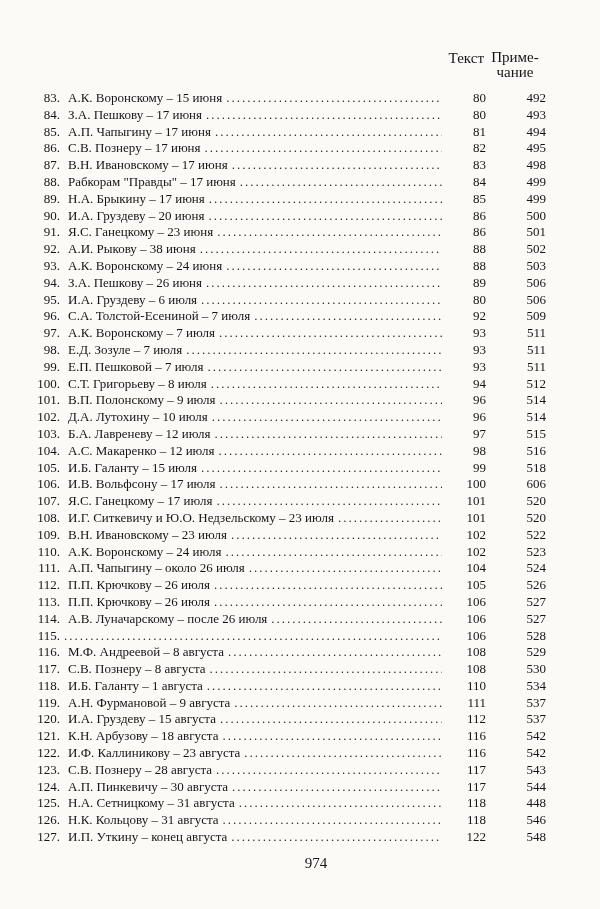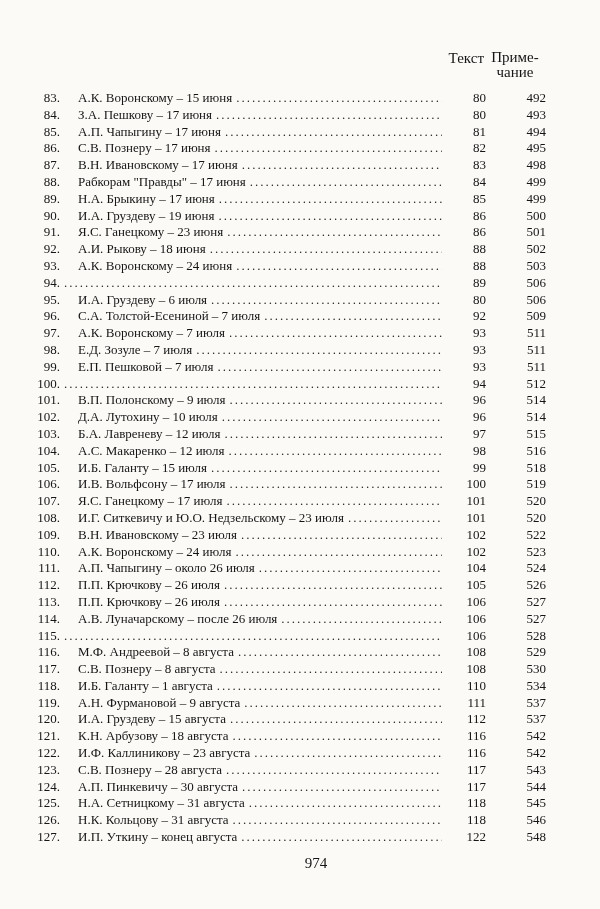--- a/index.html
+++ b/index.html
@@ -43,21 +43,21 @@
     line-height: 16.8px;
     white-space: nowrap;
   }
   .num {
     width: 28px;
     flex: none;
     text-align: right;
   }
   .title {
     flex: none;
-    margin-left: 18px;
+    margin-left: 8px;
   }
   .leader {
     flex: 1;
     overflow: hidden;
     white-space: nowrap;
     margin: 0 4px;
     min-width: 8px;
   }
   .leader::after {
     content: "........................................................................................................................";
@@ -152,52 +152,53 @@
   <div class="row">
     <span class="num">89.</span>
     <span class="title">Н.А. Брыкину – 17 июня</span>
     <span class="leader"></span>
     <span class="text-page">85</span>
     <span class="note-page">499</span>
   </div>
 
   <div class="row">
     <span class="num">90.</span>
-    <span class="title">И.А. Груздеву – 19 июня</span>
+    <span class="title">И.А. Груздеву – 20 июня</span>
     <span class="leader"></span>
     <span class="text-page">86</span>
     <span class="note-page">500</span>
   </div>
 
   <div class="row">
     <span class="num">91.</span>
     <span class="title">Я.С. Ганецкому – 23 июня</span>
     <span class="leader"></span>
     <span class="text-page">86</span>
     <span class="note-page">501</span>
   </div>
 
   <div class="row">
     <span class="num">92.</span>
-    <span class="title">А.И. Рыкову – 18 июня</span>
+    <span class="title">А.И. Рыкову – 38 июня</span>
     <span class="leader"></span>
     <span class="text-page">88</span>
     <span class="note-page">502</span>
   </div>
 
   <div class="row">
     <span class="num">93.</span>
     <span class="title">А.К. Воронскому – 24 июня</span>
     <span class="leader"></span>
     <span class="text-page">88</span>
     <span class="note-page">503</span>
   </div>
 
   <div class="row">
     <span class="num">94.</span>
+    <span class="title">З.А. Пешкову – 26 июня</span>
     <span class="leader"></span>
     <span class="text-page">89</span>
     <span class="note-page">506</span>
   </div>
 
   <div class="row">
     <span class="num">95.</span>
     <span class="title">И.А. Груздеву – 6 июля</span>
     <span class="leader"></span>
     <span class="text-page">80</span>
@@ -231,20 +232,21 @@
   <div class="row">
     <span class="num">99.</span>
     <span class="title">Е.П. Пешковой – 7 июля</span>
     <span class="leader"></span>
     <span class="text-page">93</span>
     <span class="note-page">511</span>
   </div>
 
   <div class="row">
     <span class="num">100.</span>
+    <span class="title">С.Т. Григорьеву – 8 июля</span>
     <span class="leader"></span>
     <span class="text-page">94</span>
     <span class="note-page">512</span>
   </div>
 
   <div class="row">
     <span class="num">101.</span>
     <span class="title">В.П. Полонскому – 9 июля</span>
     <span class="leader"></span>
     <span class="text-page">96</span>
@@ -281,21 +283,21 @@
     <span class="leader"></span>
     <span class="text-page">99</span>
     <span class="note-page">518</span>
   </div>
 
   <div class="row">
     <span class="num">106.</span>
     <span class="title">И.В. Вольфсону – 17 июля</span>
     <span class="leader"></span>
     <span class="text-page">100</span>
-    <span class="note-page">519</span>
+    <span class="note-page">606</span>
   </div>
 
   <div class="row">
     <span class="num">107.</span>
     <span class="title">Я.С. Ганецкому – 17 июля</span>
     <span class="leader"></span>
     <span class="text-page">101</span>
     <span class="note-page">520</span>
   </div>
 
@@ -432,21 +434,21 @@
     <span class="leader"></span>
     <span class="text-page">117</span>
     <span class="note-page">544</span>
   </div>
 
   <div class="row">
     <span class="num">125.</span>
     <span class="title">Н.А. Сетницкому – 31 августа</span>
     <span class="leader"></span>
     <span class="text-page">118</span>
-    <span class="note-page">545</span>
+    <span class="note-page">448</span>
   </div>
 
   <div class="row">
     <span class="num">126.</span>
     <span class="title">Н.К. Кольцову – 31 августа</span>
     <span class="leader"></span>
     <span class="text-page">118</span>
     <span class="note-page">546</span>
   </div>
 

